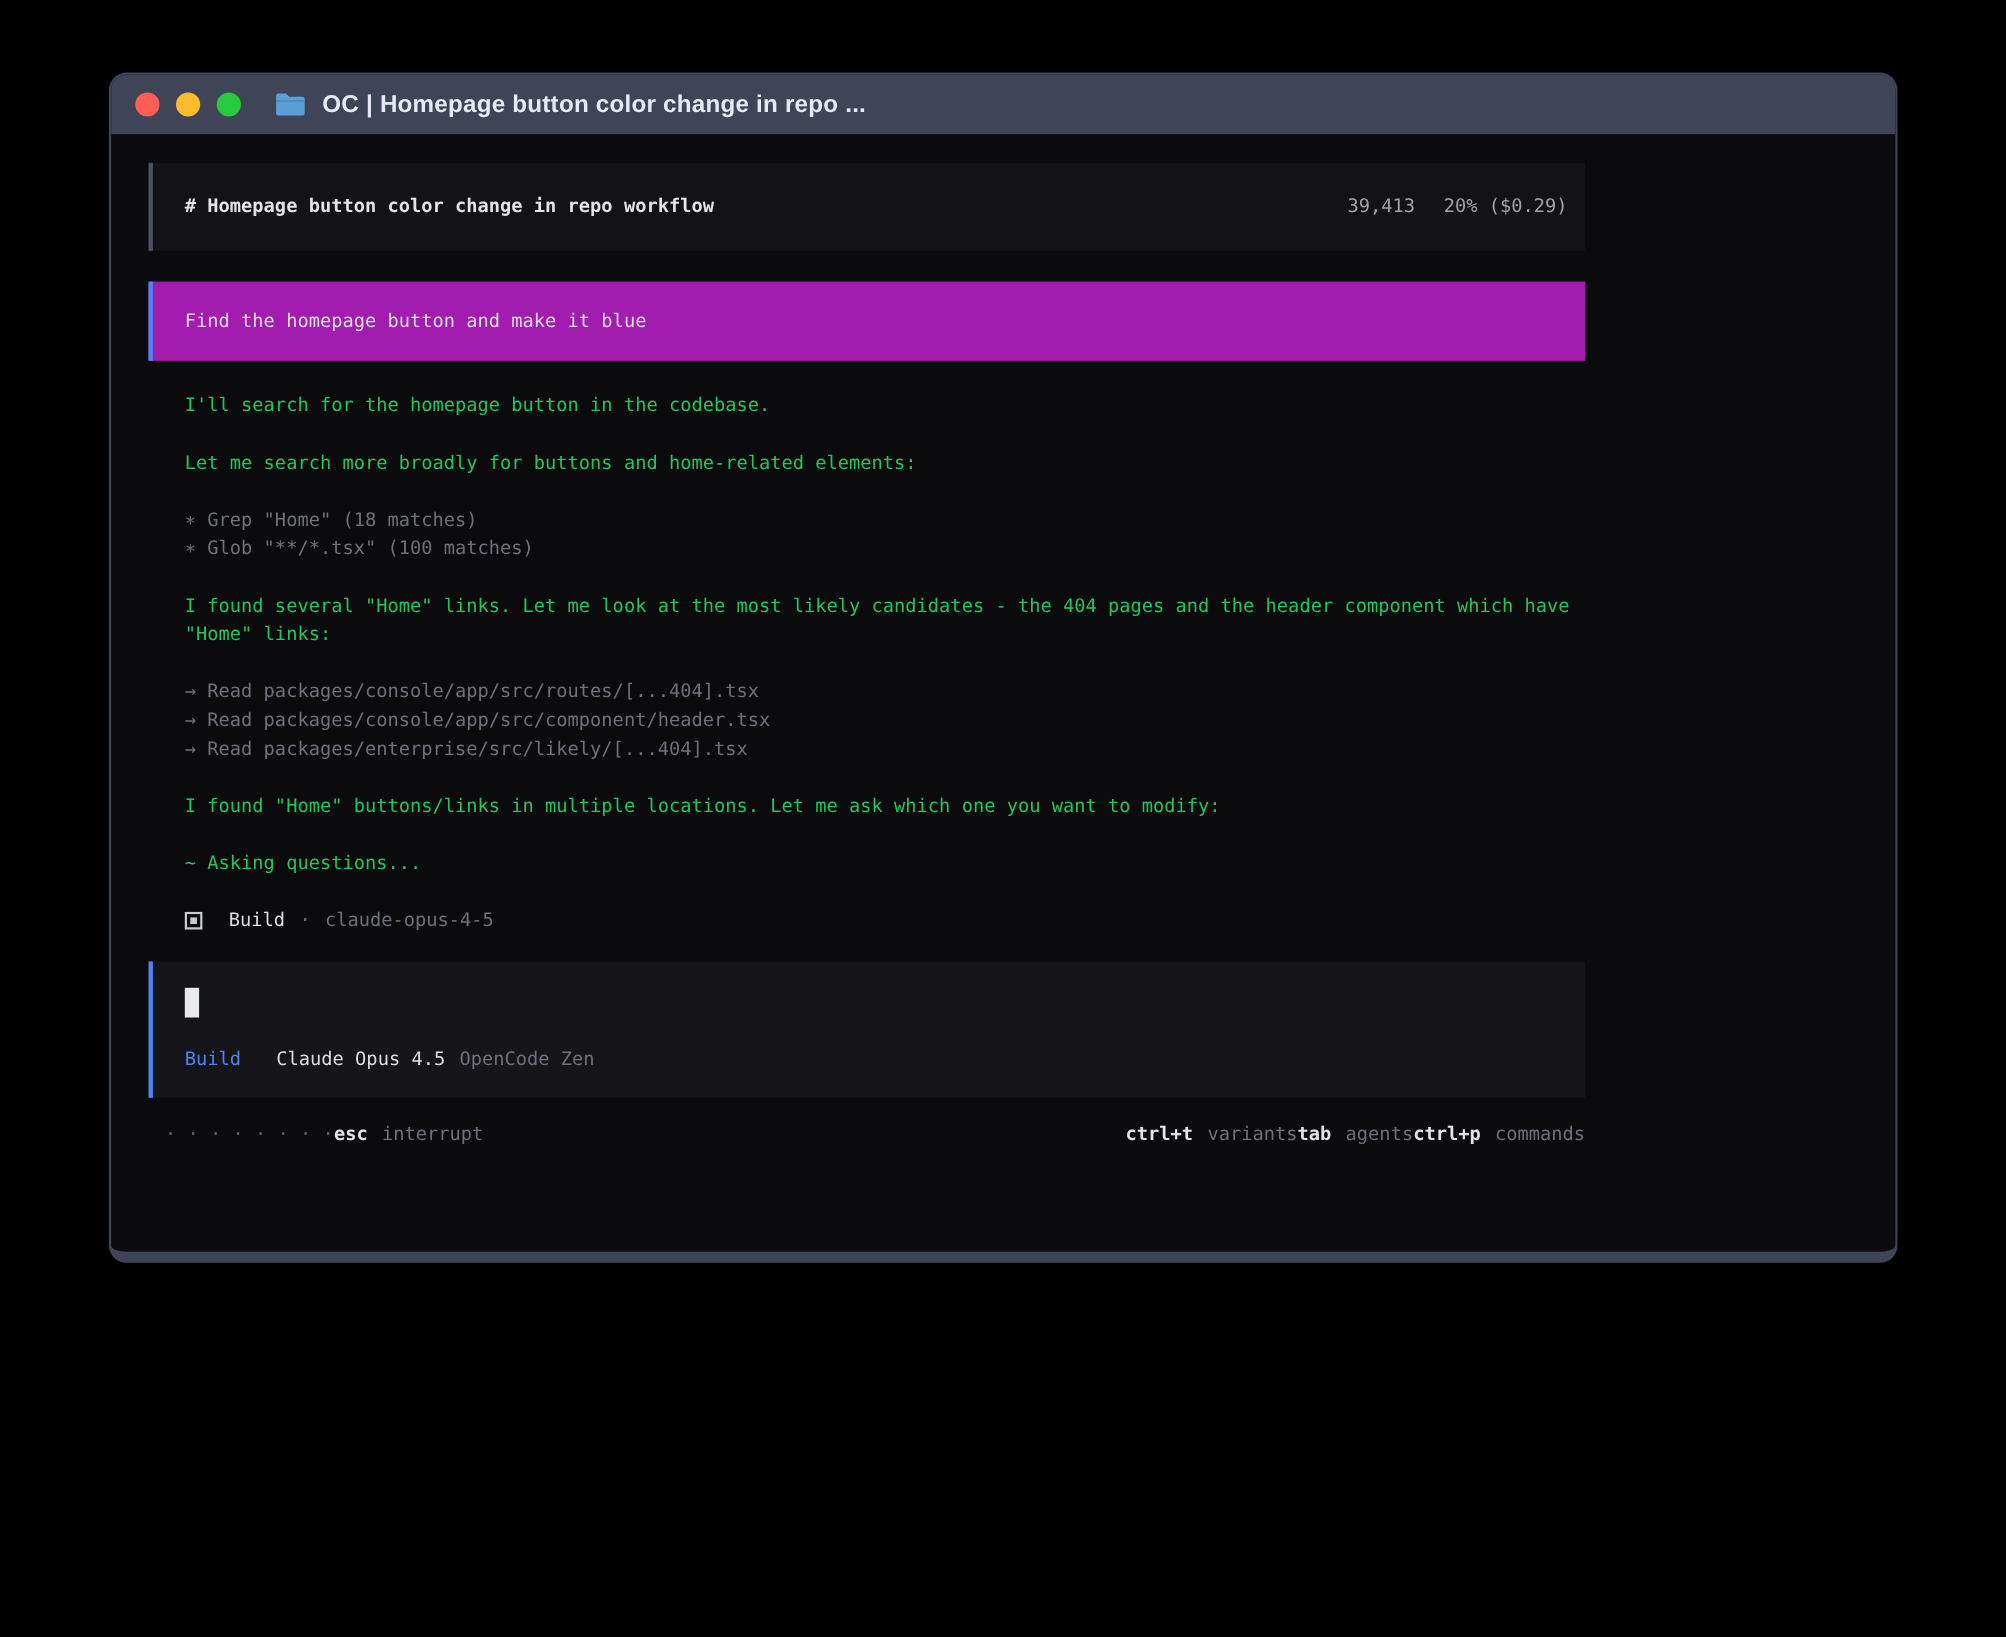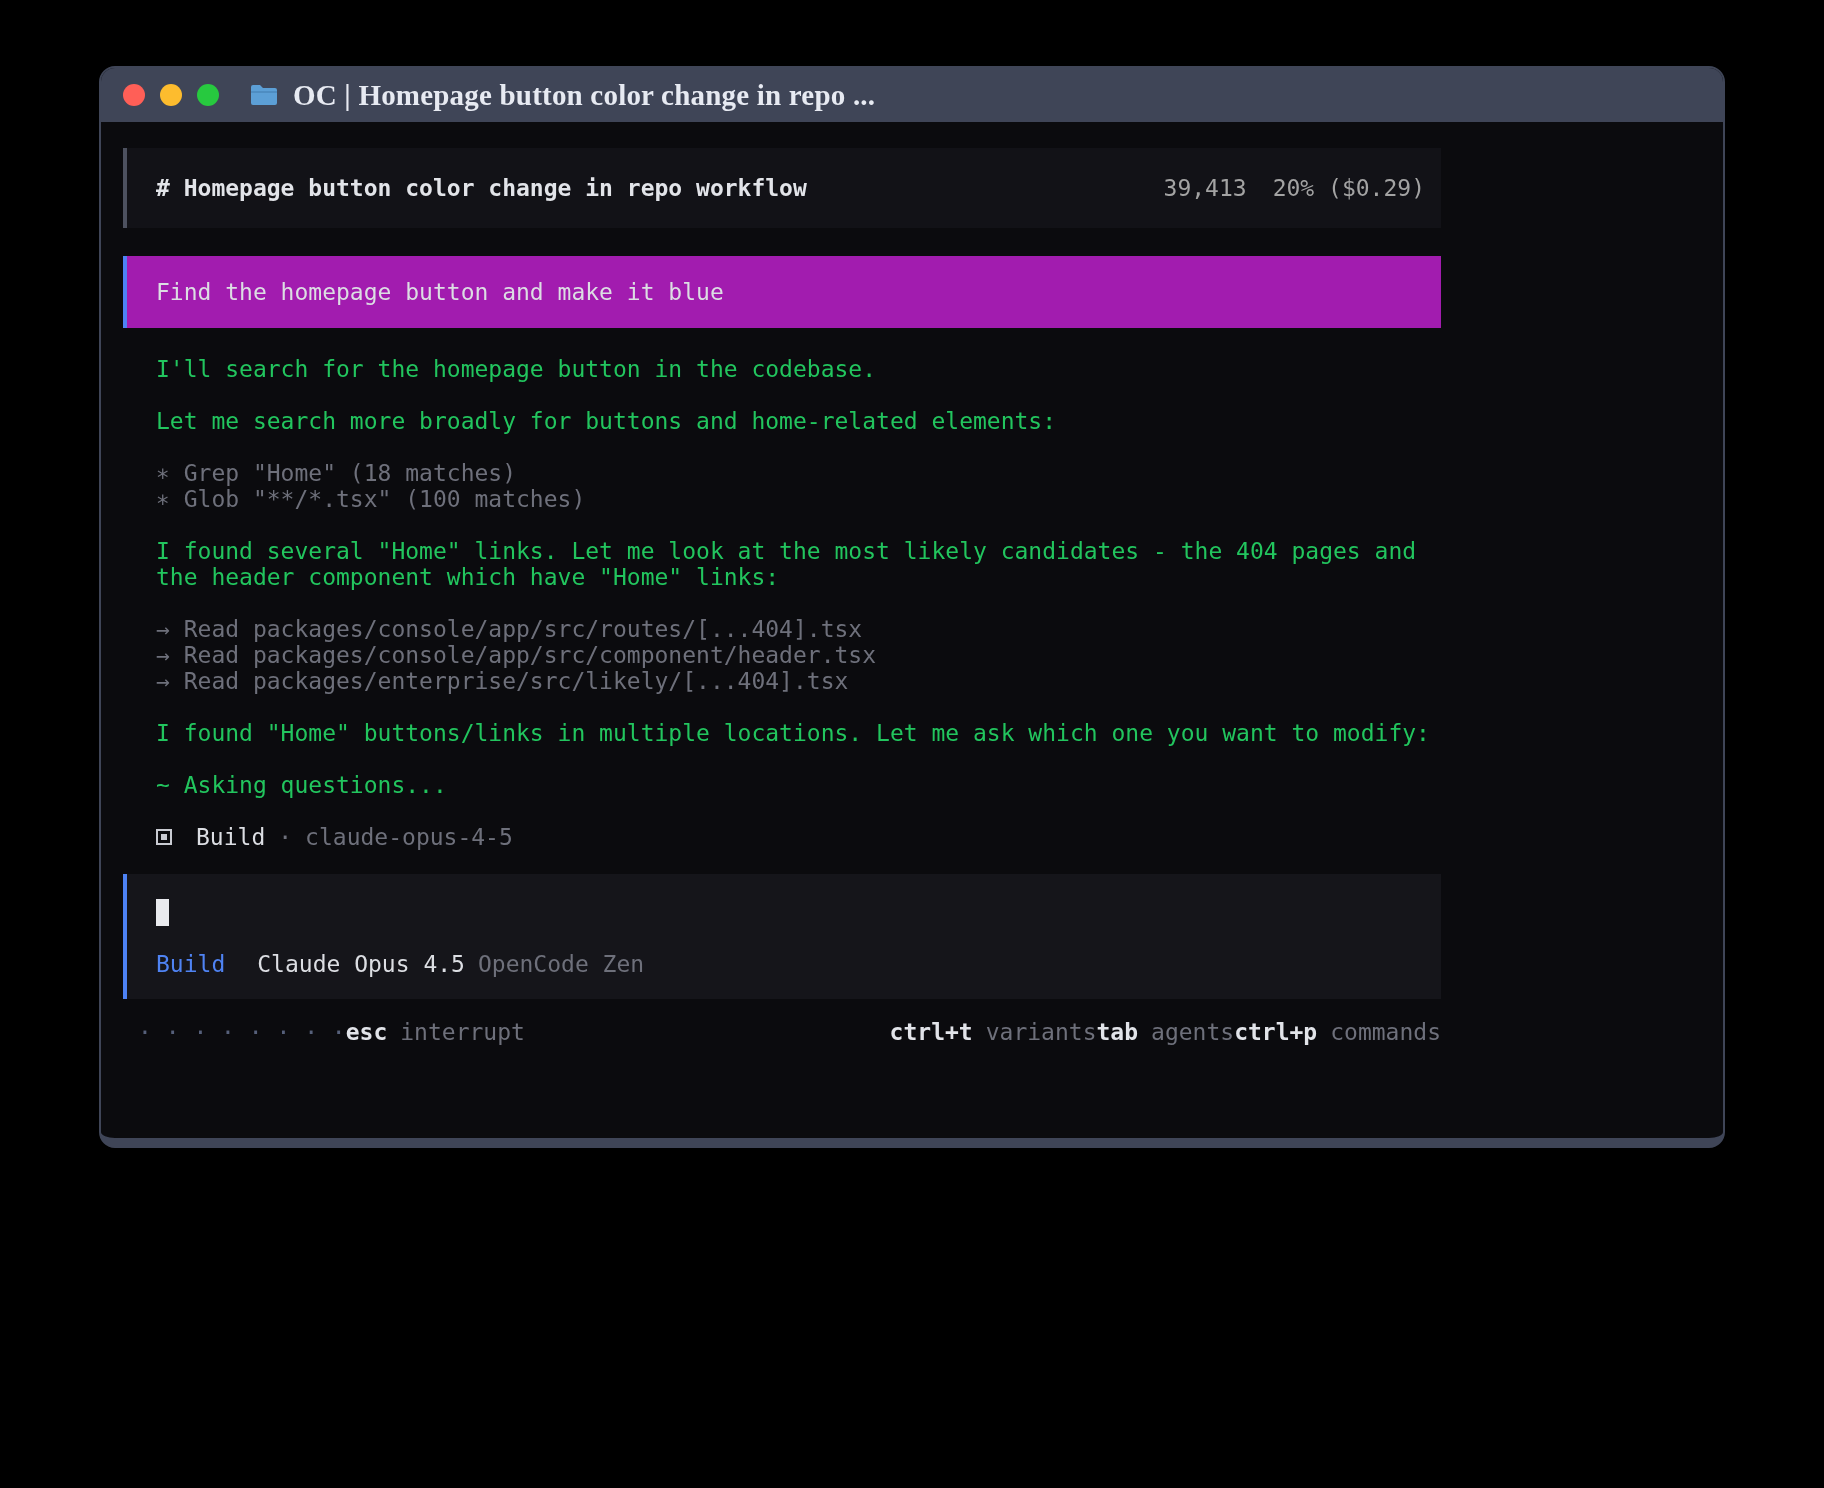--- a/index.html
+++ b/index.html
@@ -27,30 +27,30 @@
     padding:0 22px;
   }
   .lights{display:flex;gap:15px;align-items:center;}
   .light{width:22px;height:22px;border-radius:50%;}
   .light.red{background:#ff5f57;}
   .light.yellow{background:#fdbc2e;}
   .light.green{background:#27c93f;}
   .folder-icon{margin-left:30px;display:flex;align-items:center;}
   .window-title{
     margin-left:14px;
-    font-family:Liberation Serif, serif;
-    font-weight:bold;font-size:29px;
+    font-family:Liberation Sans, sans-serif;
+    font-weight:bold;font-size:22px;
     color:#e7eaf2;letter-spacing:0.2px;
     white-space:nowrap;
   }
   .content{
-    padding:26px 0 0 22px;
+    padding:26px 0 0 34px;
     width:1340px;
     box-sizing:border-box;
-    font-size:23px;line-height:26px;
+    font-size:17px;line-height:26px;
     color:#dcdee3;
   }
   .band-header{
     height:80px;
     background:#121217;
     border-left:4px solid #4d515f;
     box-sizing:border-box;
     display:flex;align-items:center;justify-content:space-between;
     padding:0 16px 0 29px;
     margin-bottom:28px;

